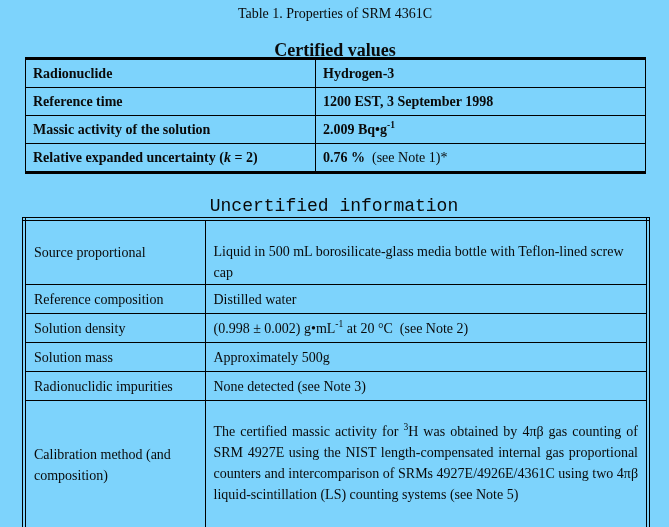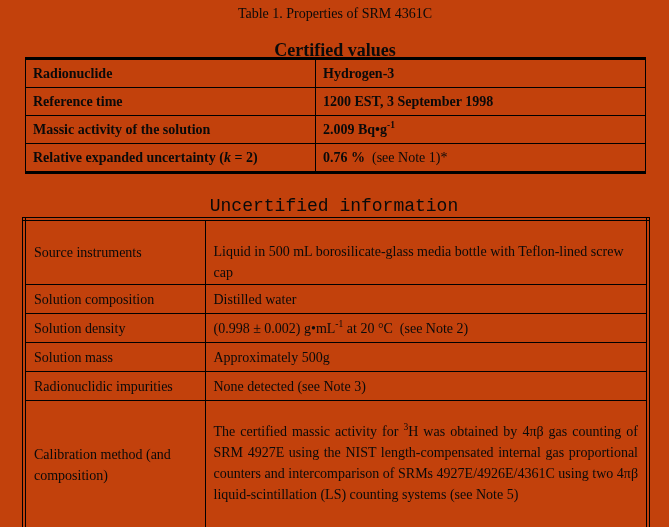--- a/index.html
+++ b/index.html
@@ -1,20 +1,20 @@
 <!DOCTYPE html>
 <html><head>
 <meta charset="utf-8">
 <style>
   html, body { margin: 0; padding: 0; background: #ffffff; }
   .page {
     position: relative;
     width: 669px;
     height: 527px;
-    background: #c2410c;
+    background: #7dd3fc;
     font-family: "Liberation Serif", serif;
     color: #0a0a0a;
     overflow: hidden;
   }
   .doc-title {
     position: absolute;
     top: 6px; left: 25px; width: 620px;
     text-align: center;
     font-size: 14px;
   }
@@ -113,25 +113,25 @@
 
   <div class="section-heading uncertified-heading">Uncertified information</div>
 
   <table class="t2">
     <colgroup>
         <col style="width:181px">
         <col style="width:443px">
       </colgroup>
     <tbody>
         <tr class="r1 tall">
-      <td class="lbl">Source instruments</td>
+      <td class="lbl">Source proportional</td>
       <td class="val">Liquid in 500 mL borosilicate-glass media bottle with Teflon-lined screw cap</td>
     </tr>
     <tr class="rn">
-      <td class="lbl">Solution composition</td>
+      <td class="lbl">Reference composition</td>
       <td class="val">Distilled water</td>
     </tr>
     <tr class="rn">
       <td class="lbl">Solution density</td>
       <td class="val"><span>(0.998 ± 0.002) g•mL</span><sup>-1</sup><span> at 20 °C&nbsp; (see Note 2)</span></td>
     </tr>
     <tr class="rn">
       <td class="lbl">Solution mass</td>
       <td class="val">Approximately 500g</td>
     </tr>

